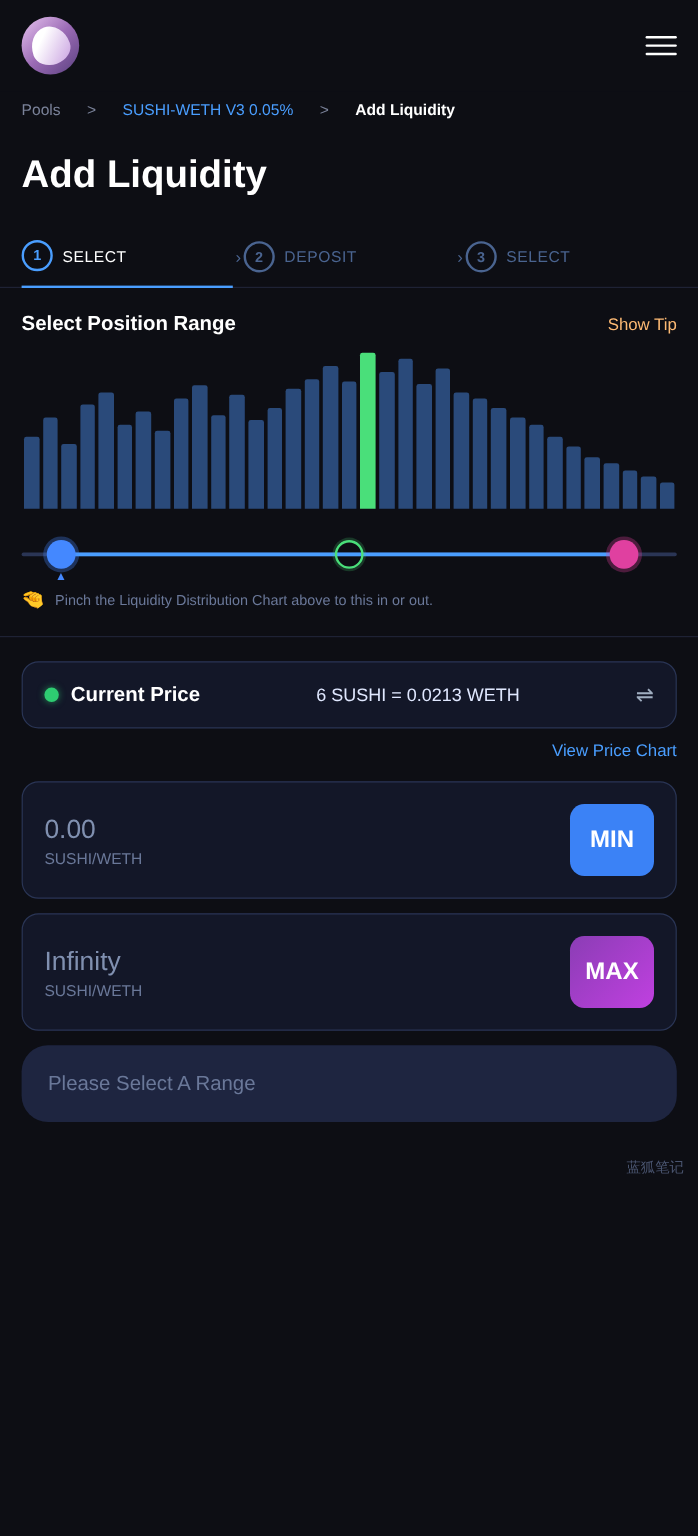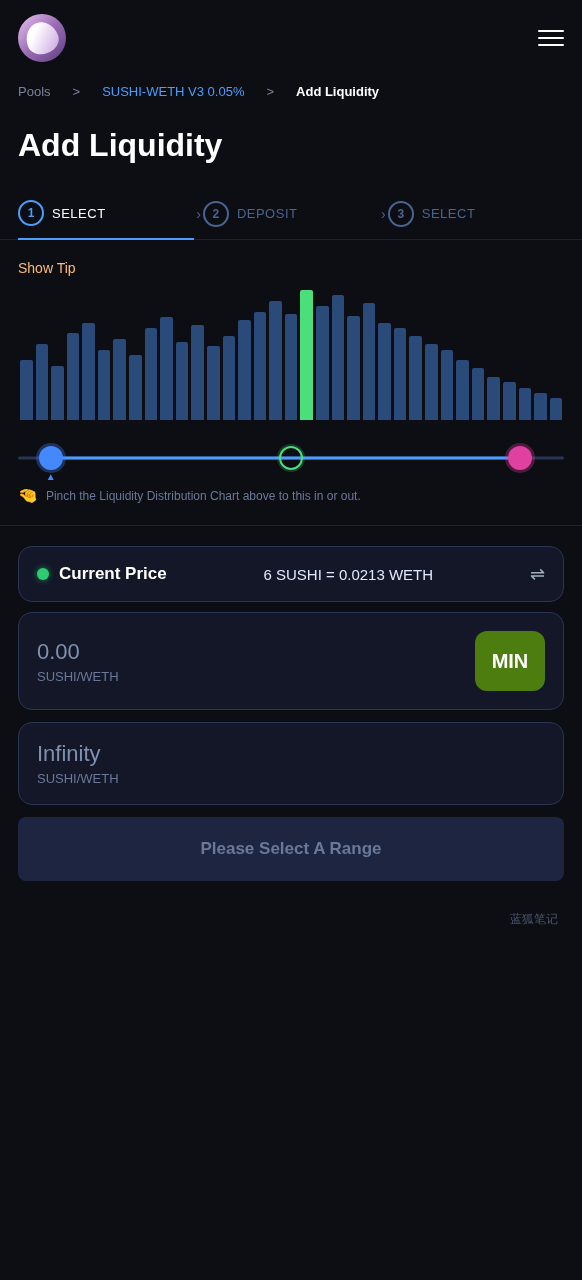--- a/index.html
+++ b/index.html
@@ -233,51 +233,51 @@
       border: 1px solid #2a3555;
       border-radius: 14px;
       padding: 18px 18px;
       display: flex; align-items: center; justify-content: space-between;
       margin-bottom: 12px;
     }
     .range-box-left {}
     .range-value { font-size: 22px; font-weight: 400; color: #8090b0; }
     .range-pair { font-size: 13px; color: #6a7899; margin-top: 4px; }
     .min-btn {
-      background: #4d7c0f;
+      background: #3b82f6;
       border: none; border-radius: 12px;
       width: 70px; height: 60px;
       color: #fff; font-size: 20px; font-weight: 700;
       cursor: pointer;
     }
     .max-btn {
       background: linear-gradient(135deg, #8b3db5, #c040e0);
       border: none; border-radius: 12px;
       width: 70px; height: 60px;
       color: #fff; font-size: 20px; font-weight: 700;
       cursor: pointer;
     }
 
     
     .cta-container { margin-top: 4px; }
     .cta-btn {
       width: 100%;
       background: #1e2540;
-      border: none; border-radius: 8px;
+      border: none; border-radius: 22px;
       padding: 22px;
       color: #6a7899;
-      font-size: 17px; font-weight: 700;
+      font-size: 17px; font-weight: 400;
       cursor: pointer;
-      text-align: center;
+      text-align: left;
     }
 
     
     .footer {
       text-align: right;
-      padding: 10px 24px 20px;
+      padding: 10px 12px 20px;
       font-size: 12px; color: #4a5570;
     }
   </style>
 </head>
 <body>
 
 <div class="header">
   <div class="logo">
     <div class="logo-inner"></div>
   </div>
@@ -313,20 +313,21 @@
   <span class="step-arrow">›</span>
   <div class="step">
     <div class="step-num">3</div>
     <span class="step-label">SELECT</span>
   </div>
 </div>
 
 <div class="content">
 
   <div class="range-header">
+    <span class="range-title">Select Position Range</span>
     <span class="show-tip">Show Tip</span>
   </div>
 
   <div class="chart-container" id="chart-container">
   <div class="bar" style="height: 45.8333%;"></div>
       <div class="bar" style="height: 58.3333%;"></div>
       <div class="bar" style="height: 41.6667%;"></div>
       <div class="bar" style="height: 66.6667%;"></div>
       <div class="bar" style="height: 75%;"></div>
       <div class="bar" style="height: 54.1667%;"></div>
@@ -379,34 +380,38 @@
 
   <div class="price-box">
     <div class="price-left">
       <div class="green-dot"></div>
       <span class="price-label">Current Price</span>
     </div>
     <span class="price-value">6 SUSHI = 0.0213 WETH</span>
     <span class="swap-icon">⇌</span>
   </div>
 
+  <div class="view-chart">
+    <a href="#">View Price Chart</a>
+  </div>
 
   <div class="range-box">
     <div class="range-box-left">
       <div class="range-value">0.00</div>
       <div class="range-pair">SUSHI/WETH</div>
     </div>
     <button class="min-btn">MIN</button>
   </div>
 
   <div class="range-box">
     <div class="range-box-left">
       <div class="range-value">Infinity</div>
       <div class="range-pair">SUSHI/WETH</div>
     </div>
+    <button class="max-btn">MAX</button>
   </div>
 
   <div class="cta-container">
     <button class="cta-btn">Please Select A Range</button>
   </div>
 
 </div>
 
 <div class="footer">
   <span>蓝狐笔记</span>

